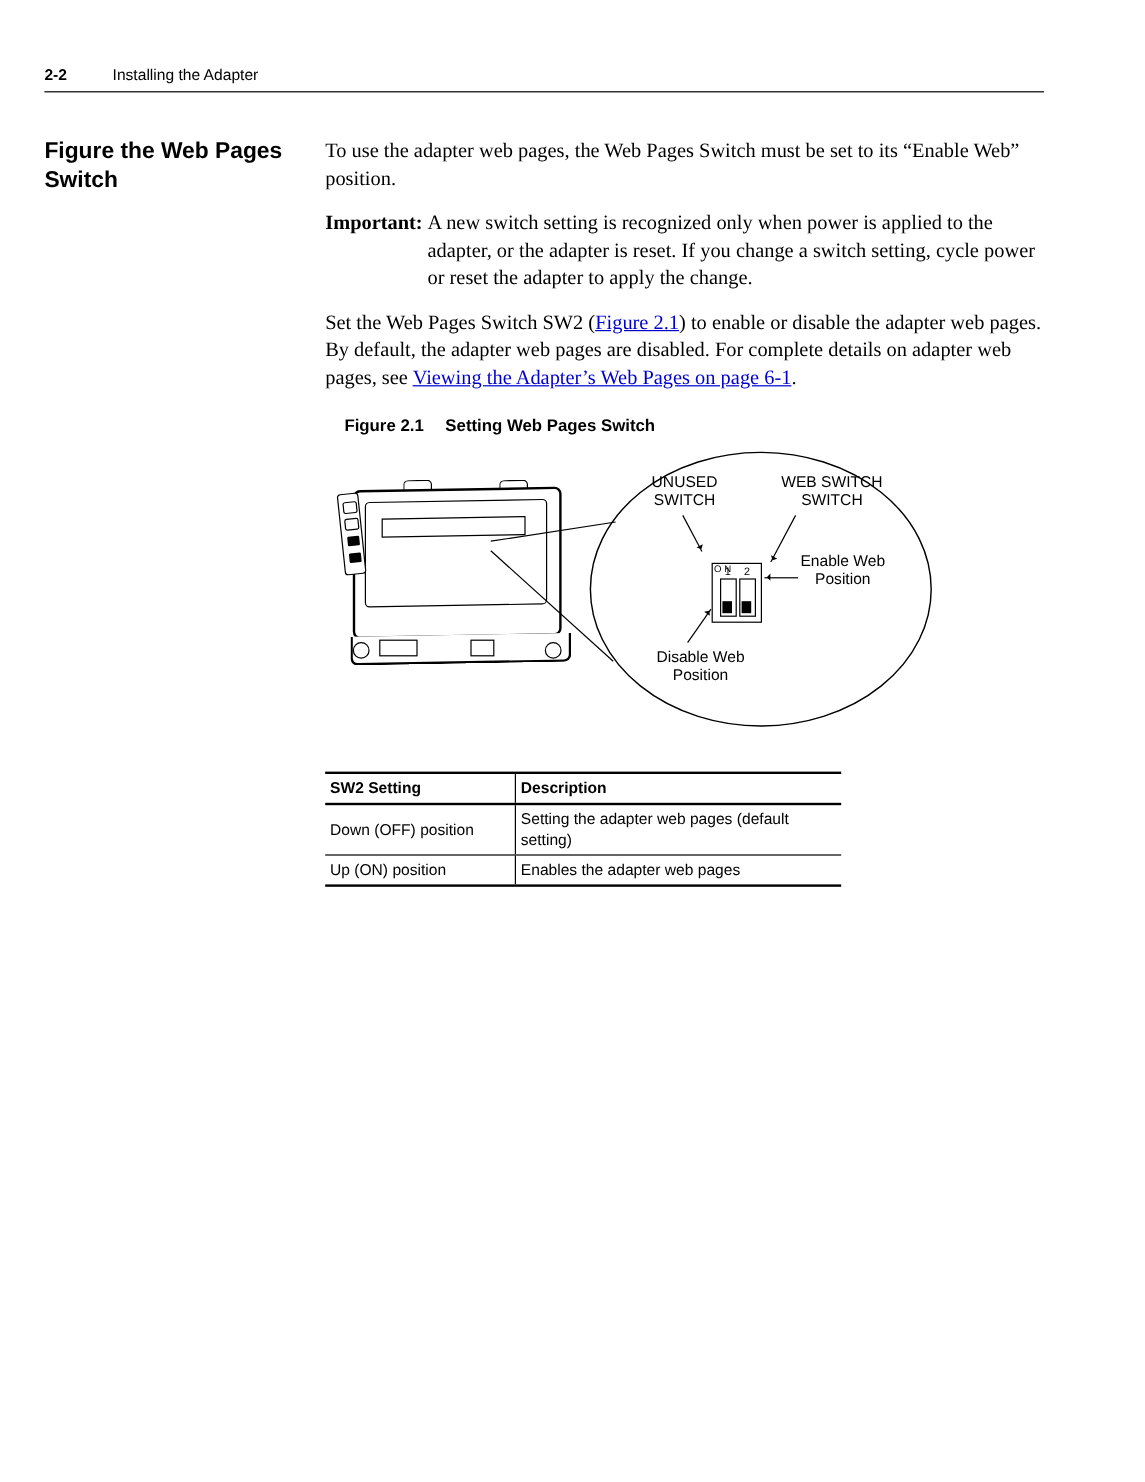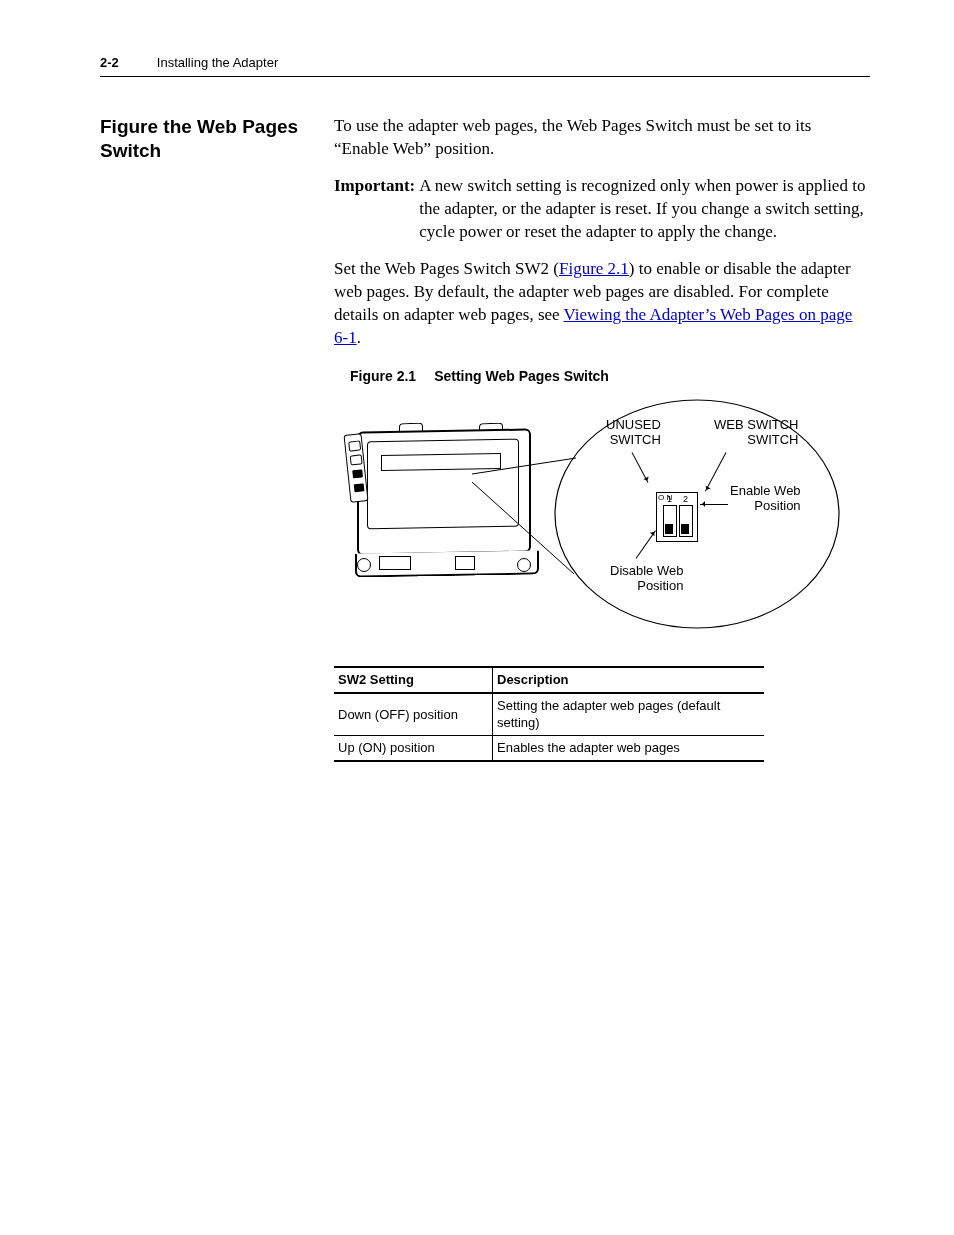--- a/index.html
+++ b/index.html
@@ -7,21 +7,21 @@
     padding: 0;
     background: #fff;
     color: #000;
     font-family: "Times New Roman", Times, serif;
   }
   .page {
     width: 954px;
     height: 1235px;
     position: relative;
     box-sizing: border-box;
-    padding: 55px 84px 50px 100px;
+    padding: 55px 84px 50px 37px;
   }
   .running-head {
     display: flex;
     align-items: baseline;
     font-family: Arial, Helvetica, sans-serif;
     font-size: 13px;
     padding-bottom: 6px;
     border-bottom: 1.5px solid #000;
     margin-bottom: 38px;
   }
@@ -200,21 +200,21 @@
   .zoom-lines {
     position: absolute;
     left: -88px; top: 60px;
     width: 120px; height: 120px;
   }
 
   .zoom-label {
     position: absolute;
     font-size: 13px;
     line-height: 1.15;
-    text-align: right;
+    text-align: center;
   }
   .lbl-unused   { left: 54px;  top: 22px; }
   .lbl-webpages { left: 162px; top: 22px; }
   .lbl-enable   { left: 178px; top: 88px; }
   .lbl-disable  { left: 58px;  top: 168px; }
 
   
   .swblock {
     position: absolute;
     left: 104px; top: 96px;

